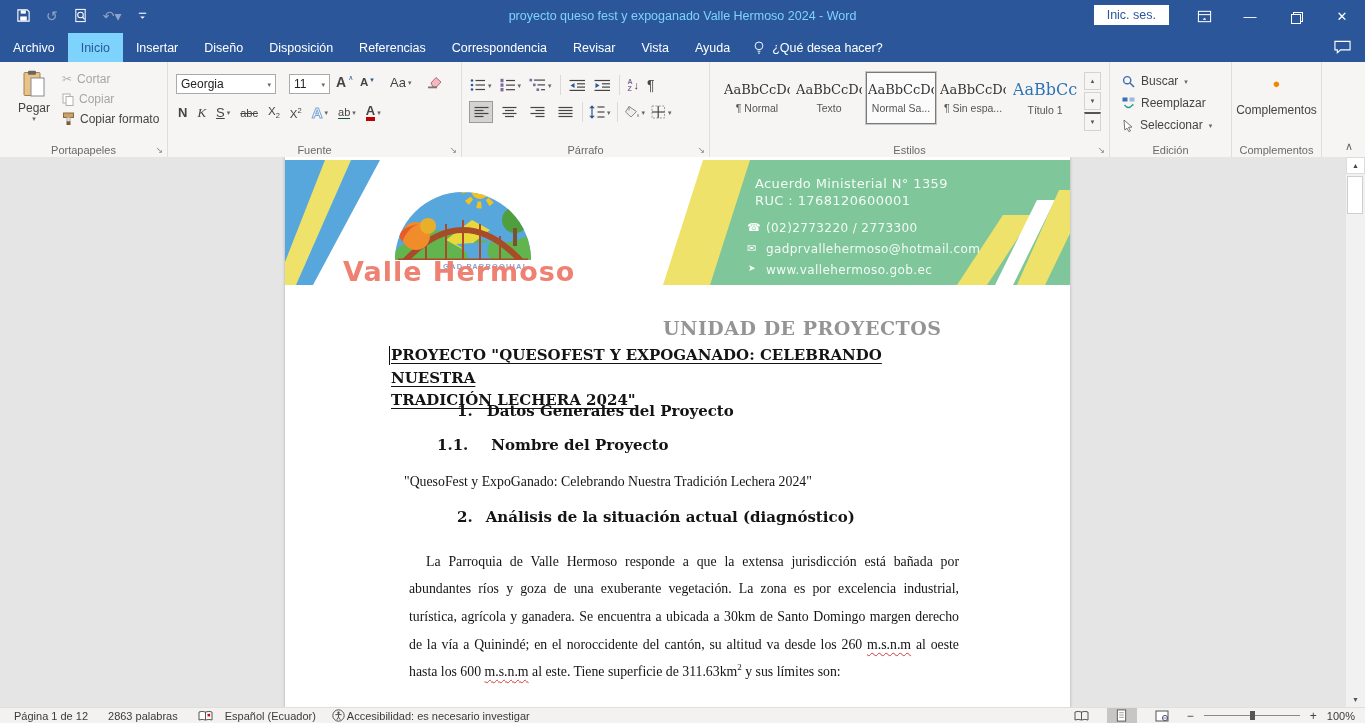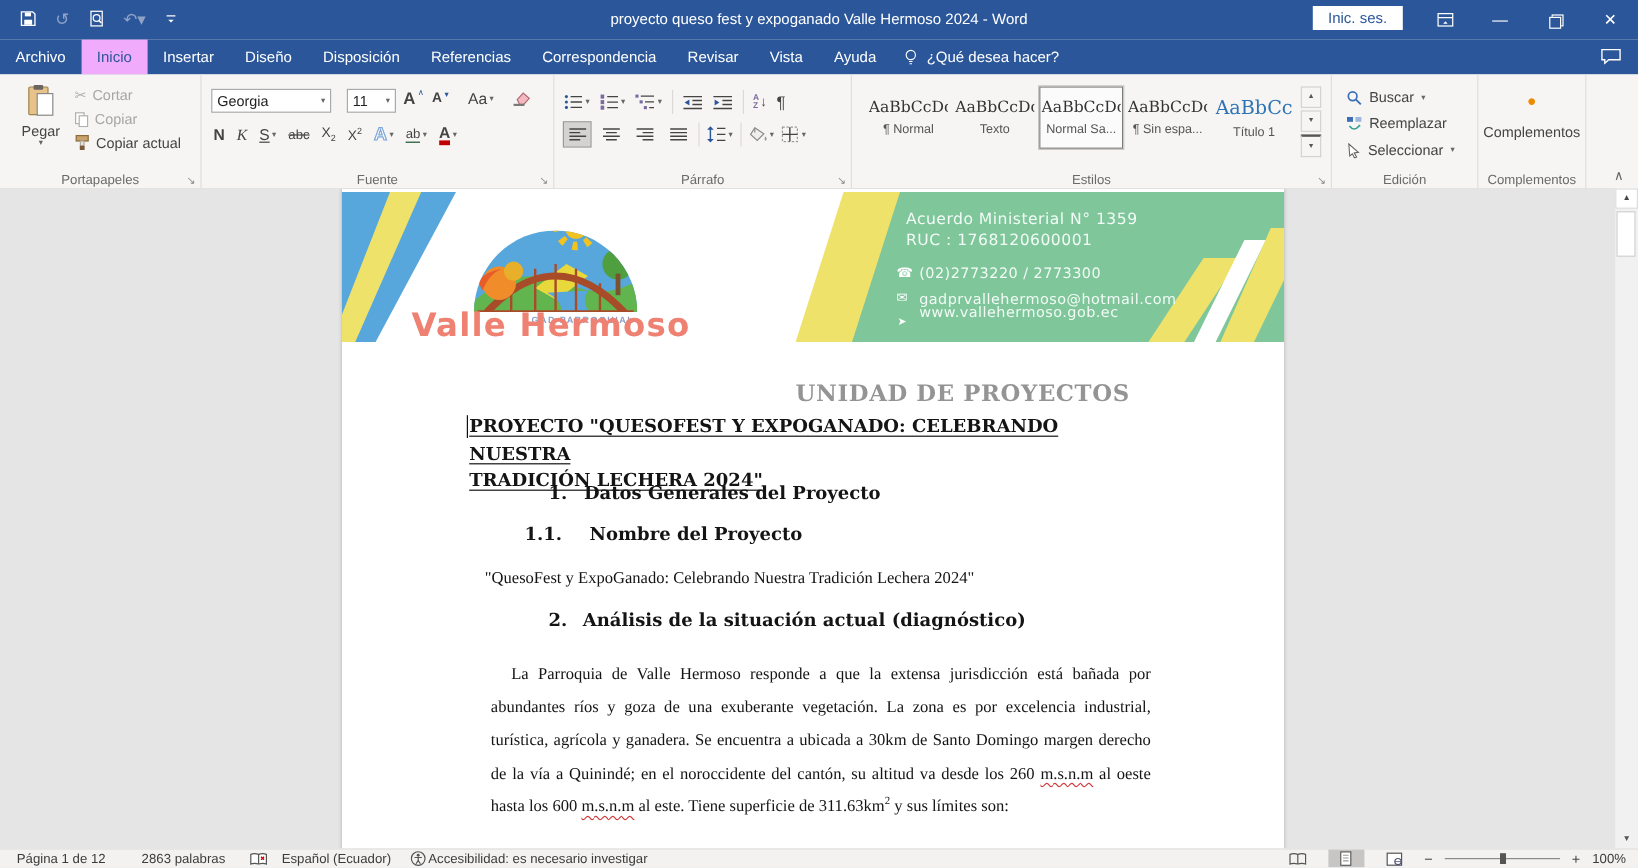--- a/index.html
+++ b/index.html
@@ -3,32 +3,32 @@
 <meta charset="utf-8">
 <style>
 html,body{margin:0;padding:0}
 .app{position:relative;width:1365px;height:723px;background:#e5e5e5;font-family:"Liberation Sans",sans-serif;overflow:hidden;-webkit-font-smoothing:antialiased}
 svg{display:block}
 
 .titlebar{position:absolute;left:0;top:0;right:0;height:33px;background:#2b579a;color:#fff}
 .qat{position:absolute;left:16px;top:8px;display:flex;gap:15px;align-items:center}
 .qat .dis{color:#8fa3c6}
 .qat span{font-size:14px;line-height:14px}
-.tb-title{position:absolute;left:300px;right:300px;top:9px;text-align:center;font-size:12.5px;color:#ffffff;white-space:nowrap}
+.tb-title{position:absolute;left:300px;right:300px;top:9px;text-align:center;font-size:12.5px;color:#7dd3fc;white-space:nowrap}
 .signin{position:absolute;right:196px;top:5px;background:#fff;color:#2b579a;font-size:12.5px;padding:3px 13px;cursor:default}
 .winbtns{position:absolute;right:0;top:0;height:33px;display:flex;align-items:center}
 .winbtn{width:46px;height:33px;display:flex;align-items:center;justify-content:center;color:#fff;font-size:13px}
 .restore-ic{position:relative;width:10px;height:10px}
 .restore-ic i{position:absolute;border:1px solid #fff;width:8px;height:8px;display:block}
 .restore-ic i:first-child{left:2px;top:0}
 .restore-ic i:last-child{left:0;top:2px;background:#2b579a}
 
 .tabrow{position:absolute;left:0;top:33px;right:0;height:29px;background:#2b579a;display:flex;align-items:stretch;color:#fff;font-size:12.5px;}
 .tab{display:flex;align-items:center;padding:0 13px;cursor:default}
-.tab.active{background:#f0abfc;color:#2b579a}
+.tab.active{background:#7dd3fc;color:#2b579a}
 .tellme{display:flex;align-items:center;gap:7px;padding:0 10px}
 .commentic{position:absolute;right:14px;top:40px}
 
 .ribbon{position:absolute;left:0;top:62px;right:0;height:95px;background:#f6f5f3;border-bottom:1px solid #d5d3d1;color:#444}
 .grp{position:absolute;top:0;height:95px;border-right:1px solid #e0deda;box-sizing:border-box}
 .grp-label{position:absolute;bottom:1px;left:0;right:0;text-align:center;font-size:11px;color:#6a6a6a}
 .launcher{position:absolute;right:4px;bottom:2px;font-size:9px;color:#8a8a8a}
 .rsmall{font-size:12px;color:#444}
 .dis-t{color:#a6a6a6}
 .caret{font-size:7px;color:#666;line-height:7px}
@@ -186,21 +186,21 @@
             <span>Copiar</span>
           </div>
         <div class="btn rsmall" style="justify-content:flex-start;gap:5px">
             <span>
               <svg width="13" height="14" viewBox="0 0 13 14">
                 <rect x="1.5" y="1" width="10" height="4.5" fill="#c9a26a" stroke="#8a6a3a"></rect>
                 <rect x="5" y="5.5" width="3" height="4" fill="#e8e2d8" stroke="#b0a898"></rect>
                 <rect x="4.5" y="9.5" width="4" height="3.5" fill="#7a5a3a"></rect>
               </svg>
             </span>
-            <span>Copiar actual</span>
+            <span>Copiar formato</span>
           </div>
       </div>
       <div class="grp-label">Portapapeles</div>
       <div class="launcher">↘</div>
     </div>
 
     <div class="grp" style="left:168px;width:294px">
       <div class="combo" style="position:absolute;left:8px;top:12px;width:100px">
           <span>Georgia</span>
           <span class="caret">▾</span>
@@ -538,21 +538,21 @@
         <div class="orgtag">GAD PARROQUIAL</div>
         <div class="orgname">Valle Hermoso</div>
 
         <div class="lh-txt lh-h" style="left:470px;top:16px">Acuerdo Ministerial N° 1359</div>
         <div class="lh-txt lh-h" style="left:470px;top:33px">RUC : 1768120600001</div>
         <span class="lh-ic" style="left:462px;top:61px">☎</span>
         <div class="lh-txt lh-s" style="left:481px;top:61px">(02)2773220 / 2773300</div>
         <span class="lh-ic" style="left:462px;top:82px">✉</span>
         <div class="lh-txt lh-s" style="left:481px;top:82px">gadprvallehermoso@hotmail.com</div>
         <span class="lh-ic" style="left:463px;top:103px;font-size:9px">➤</span>
-        <div class="lh-txt lh-s" style="left:481px;top:93px">www.vallehermoso.gob.ec</div>
+        <div class="lh-txt lh-s" style="left:481px;top:103px">www.vallehermoso.gob.ec</div>
       </div>
 
       <div class="unit">UNIDAD DE PROYECTOS</div>
       <div class="cursor"></div>
       <div class="dtitle">
         <div>PROYECTO "QUESOFEST Y EXPOGANADO: CELEBRANDO NUESTRA</div>
         <div>TRADICIÓN LECHERA 2024"</div>
       </div>
       <div class="hrow" style="left:172px;top:245px">
           <span>1.</span>
@@ -572,21 +572,21 @@
 
     <div class="vscroll">
       <div class="vs-up">▲</div>
       <div class="vs-thumb"></div>
       <div class="vs-down">▼</div>
     </div>
   </div>
 
   <div class="statusbar">
     <span class="sb-item">Página 1 de 12</span>
-    <span class="sb-item" style="margin-left:30px">2863 palabras</span>
+    <span class="sb-item" style="margin-left:20px">2863 palabras</span>
     <span class="sb-item" style="margin-left:20px">
         <svg width="15" height="12" viewBox="0 0 15 12">
           <path d="M1 2 Q4 0.8 7.5 2 Q11 0.8 14 2 V10 Q11 8.8 7.5 10 Q4 8.8 1 10z" fill="#fff" stroke="#555"></path>
           <line x1="7.5" y1="2" x2="7.5" y2="10" stroke="#555"></line>
           <line x1="9.6" y1="4" x2="12" y2="6.4" stroke="#c00" stroke-width="1.1"></line>
           <line x1="12" y1="4" x2="9.6" y2="6.4" stroke="#c00" stroke-width="1.1"></line>
         </svg>
       </span>
     <span class="sb-item" style="margin-left:12px">Español (Ecuador)</span>
     <span class="sb-item" style="margin-left:16px">

